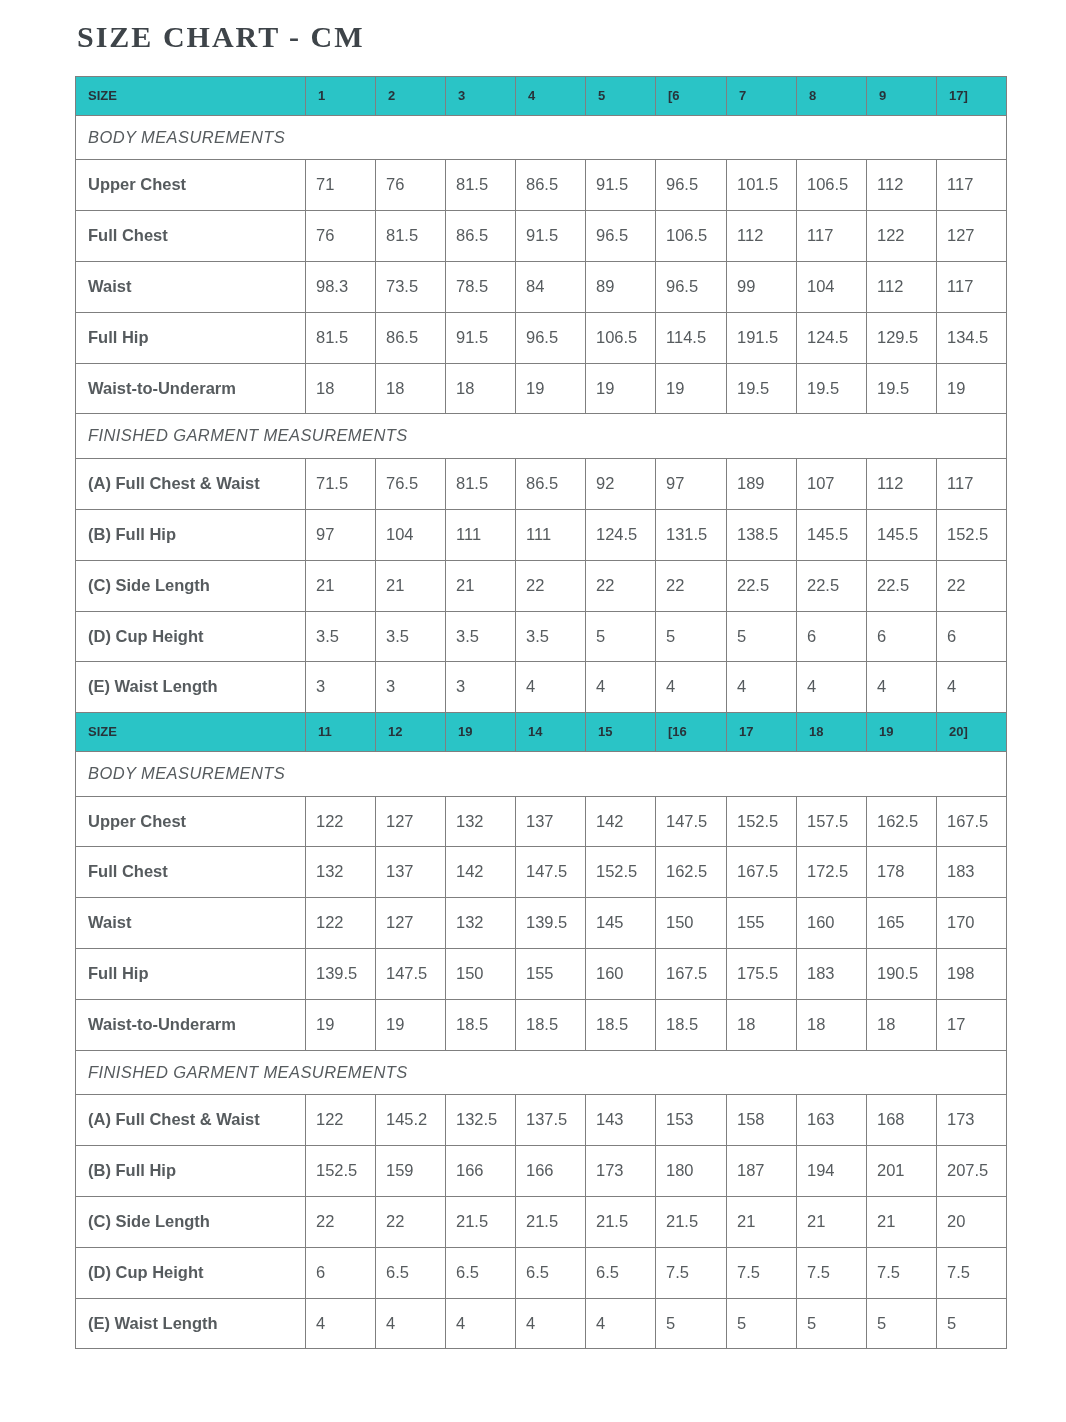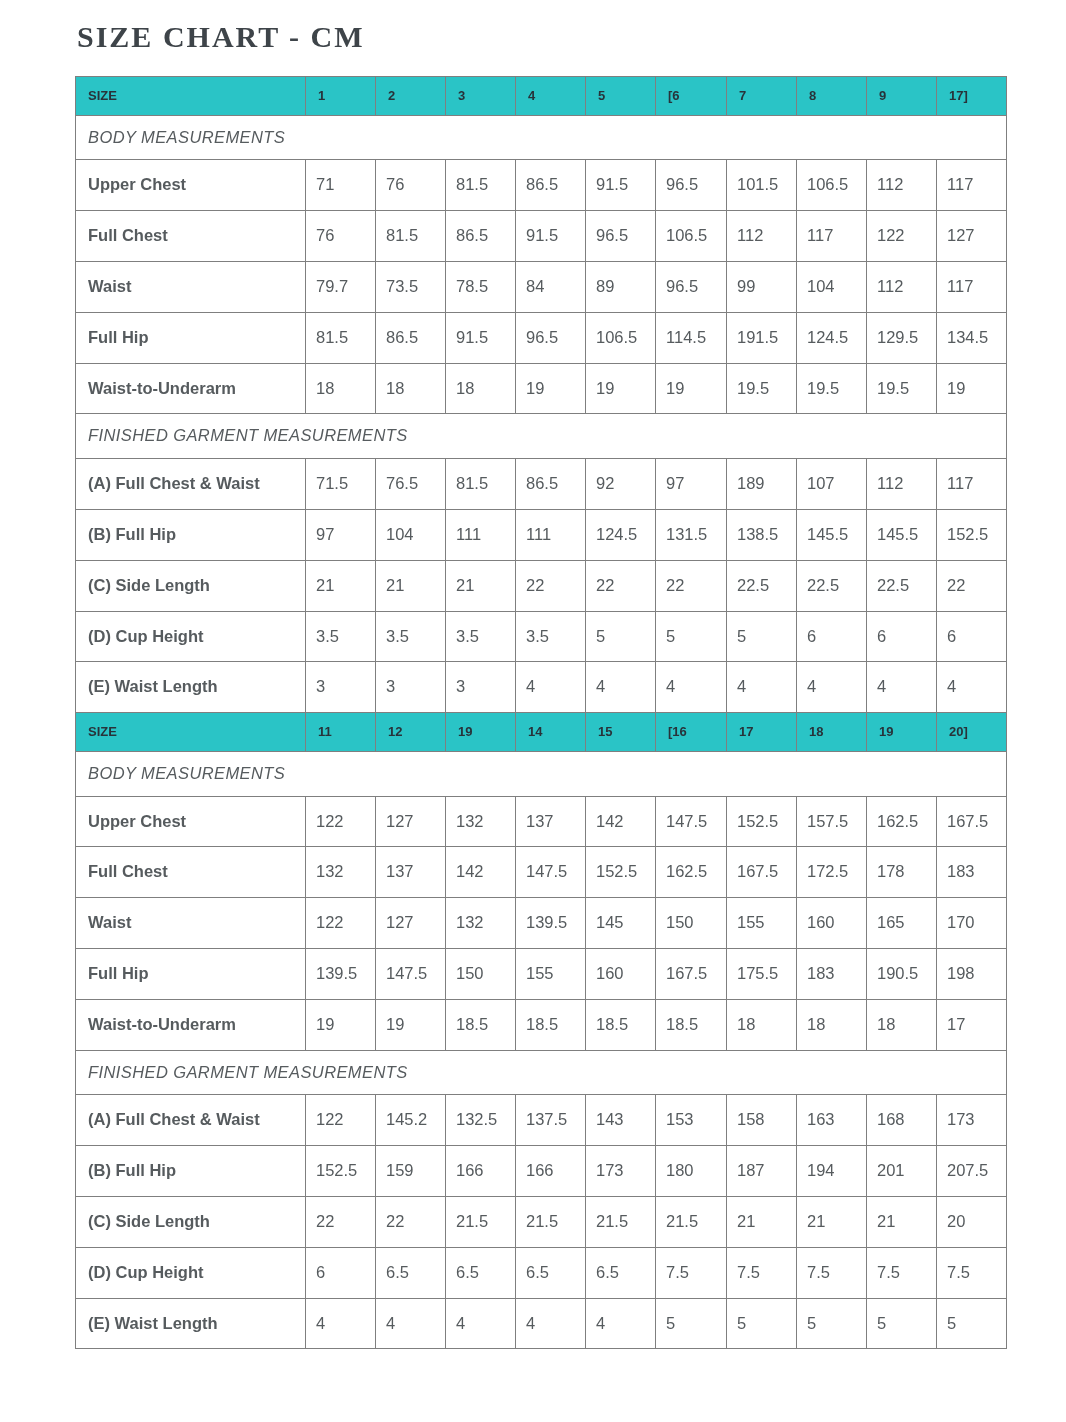--- a/index.html
+++ b/index.html
@@ -114,21 +114,21 @@
           <td class="value-cell">91.5</td>
           <td class="value-cell">96.5</td>
           <td class="value-cell">106.5</td>
           <td class="value-cell">112</td>
           <td class="value-cell">117</td>
           <td class="value-cell">122</td>
           <td class="value-cell">127</td>
         </tr>
         <tr>
           <td class="row-label">Waist</td>
-          <td class="value-cell">79.7</td>
+          <td class="value-cell">98.3</td>
           <td class="value-cell">73.5</td>
           <td class="value-cell">78.5</td>
           <td class="value-cell">84</td>
           <td class="value-cell">89</td>
           <td class="value-cell">96.5</td>
           <td class="value-cell">99</td>
           <td class="value-cell">104</td>
           <td class="value-cell">112</td>
           <td class="value-cell">117</td>
         </tr>

